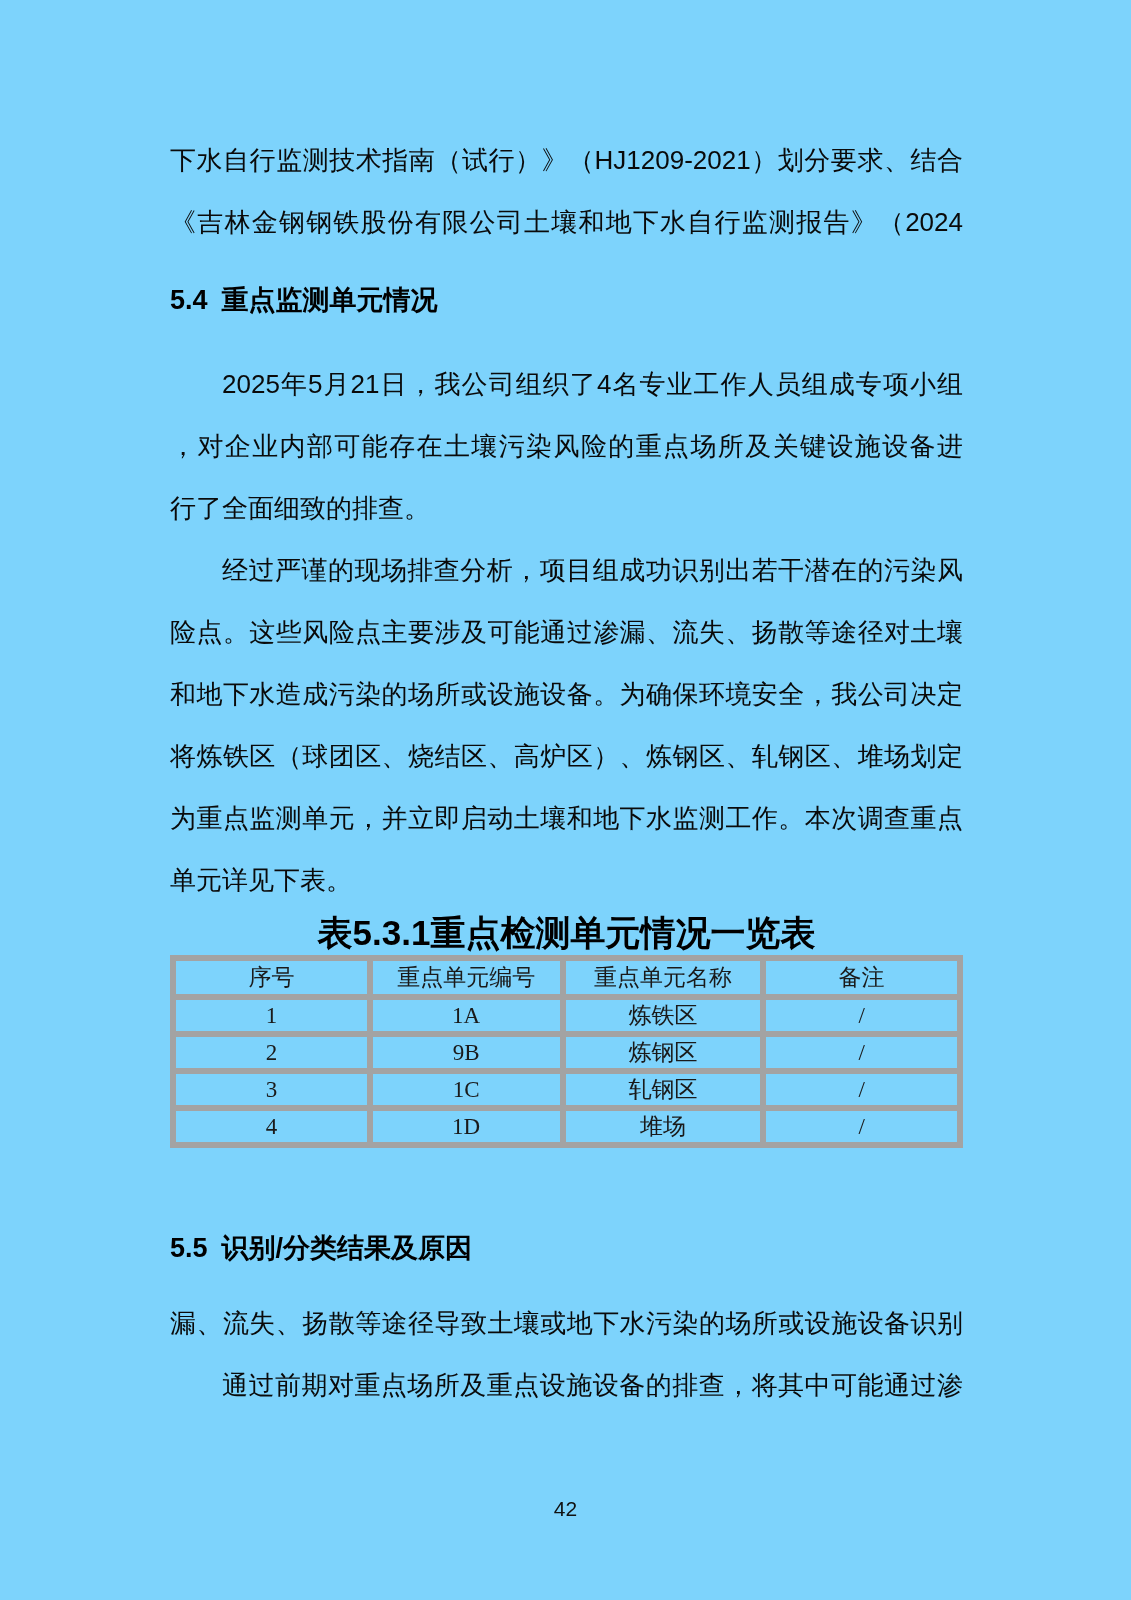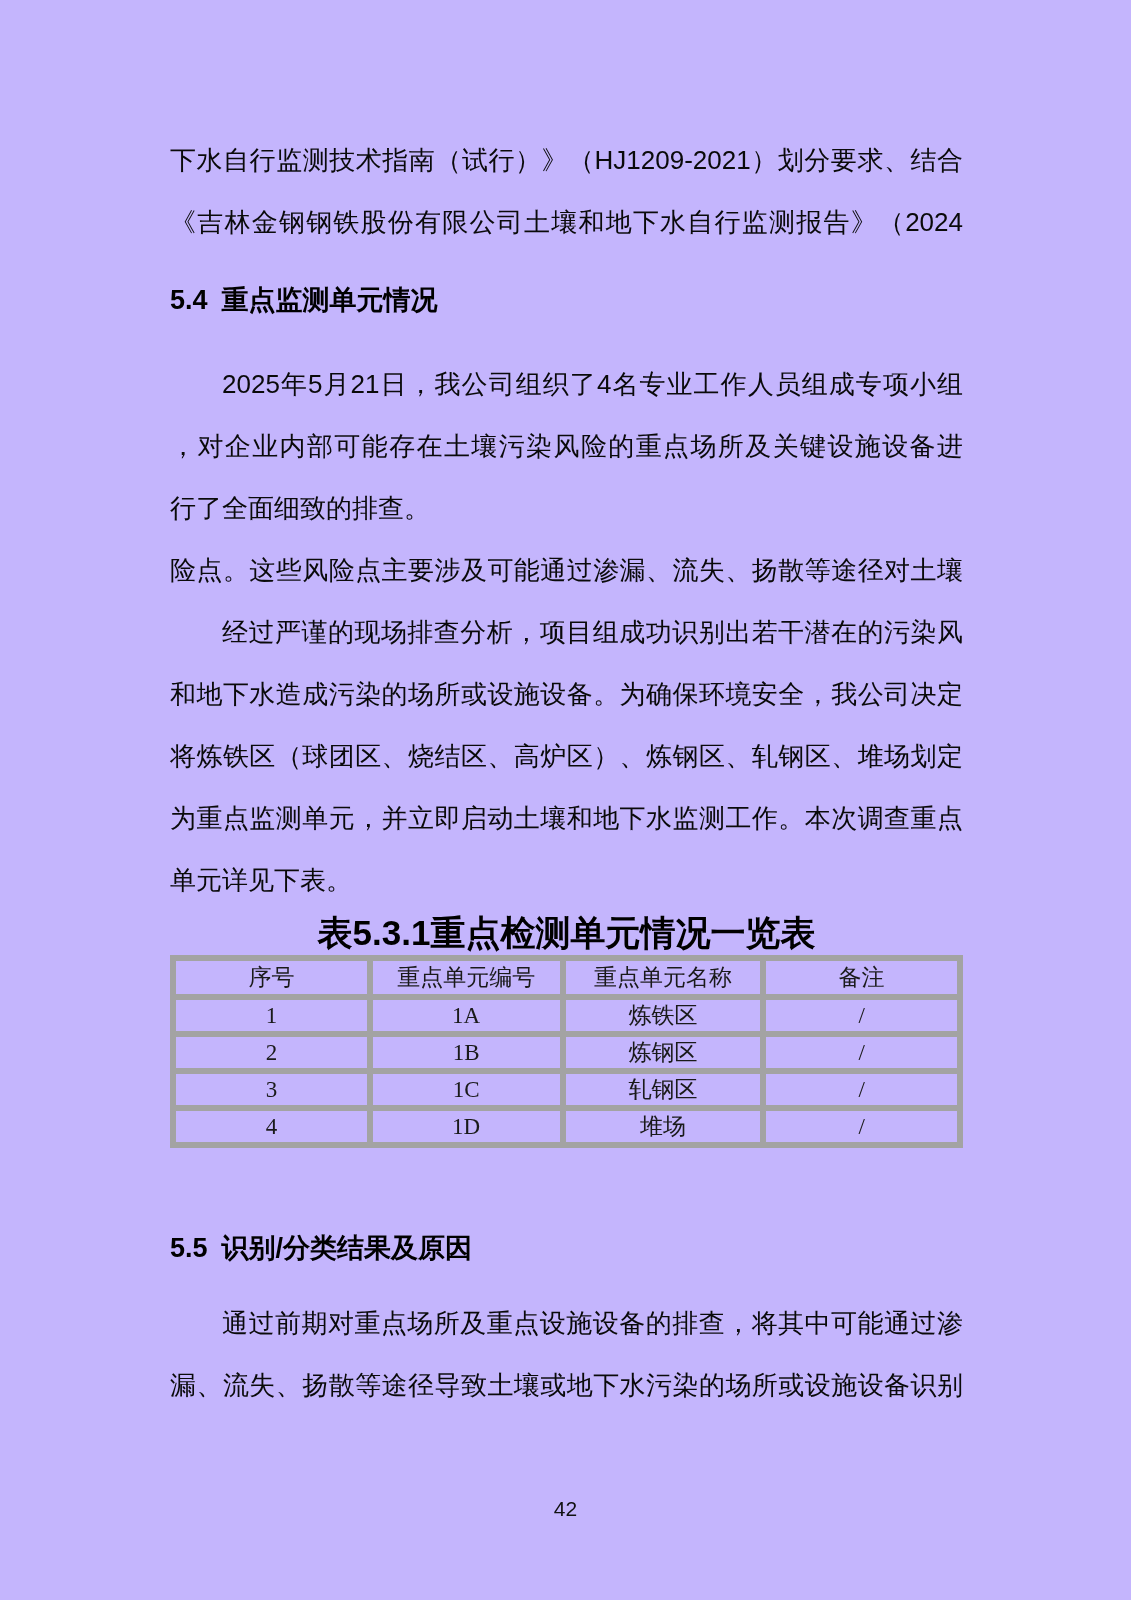--- a/index.html
+++ b/index.html
@@ -1,21 +1,21 @@
 <!DOCTYPE html>
 <html><head>
 <meta charset="utf-8">
 <style>
   html, body { margin: 0; padding: 0; background: #888; }
   .page {
     position: relative;
     width: 1131px;
     height: 1600px;
     margin: 0 auto;
-    background: #c4b5fd;
+    background: #7dd3fc;
     color: #000;
     font-family: "Liberation Sans", sans-serif;
     overflow: hidden;
   }
   .content {
     padding: 129px 168px 0 170px;
   }
   .para { margin: 0; }
   .line {
     font-size: 26px;
@@ -93,22 +93,22 @@
       <span class="h-num">5.4</span><span>重点监测单元情况</span>
     </h2>
 
     <div class="para">
       <div class="line full indent">2025年5月21日，我公司组织了4名专业工作人员组成专项小组</div>
       <div class="line full">，对企业内部可能存在土壤污染风险的重点场所及关键设施设备进</div>
       <div class="line">行了全面细致的排查。</div>
     </div>
 
     <div class="para">
+      <div class="line full indent">经过严谨的现场排查分析，项目组成功识别出若干潜在的污染风</div>
       <div class="line full">险点。这些风险点主要涉及可能通过渗漏、流失、扬散等途径对土壤</div>
-      <div class="line full indent">经过严谨的现场排查分析，项目组成功识别出若干潜在的污染风</div>
       <div class="line full">和地下水造成污染的场所或设施设备。为确保环境安全，我公司决定</div>
       <div class="line full">将炼铁区（球团区、烧结区、高炉区）、炼钢区、轧钢区、堆场划定</div>
       <div class="line full">为重点监测单元，并立即启动土壤和地下水监测工作。本次调查重点</div>
       <div class="line">单元详见下表。</div>
     </div>
 
     <div class="table-caption">表5.3.1重点检测单元情况一览表</div>
 
     <table class="units-table">
       <colgroup>
@@ -127,21 +127,21 @@
       </thead>
       <tbody>
         <tr>
           <td>1</td>
           <td>1A</td>
           <td>炼铁区</td>
           <td>/</td>
         </tr>
         <tr>
           <td>2</td>
-          <td>1B</td>
+          <td>9B</td>
           <td>炼钢区</td>
           <td>/</td>
         </tr>
         <tr>
           <td>3</td>
           <td>1C</td>
           <td>轧钢区</td>
           <td>/</td>
         </tr>
         <tr>
@@ -151,20 +151,20 @@
           <td>/</td>
         </tr>
       </tbody>
     </table>
 
     <h2 class="heading heading-55">
       <span class="h-num">5.5</span><span>识别/分类结果及原因</span>
     </h2>
 
     <div class="para">
+      <div class="line full">漏、流失、扬散等途径导致土壤或地下水污染的场所或设施设备识别</div>
       <div class="line full indent">通过前期对重点场所及重点设施设备的排查，将其中可能通过渗</div>
-      <div class="line full">漏、流失、扬散等途径导致土壤或地下水污染的场所或设施设备识别</div>
     </div>
 
   </div>
 
   <div class="page-number">42</div>
 </div>
 
 </body></html>

